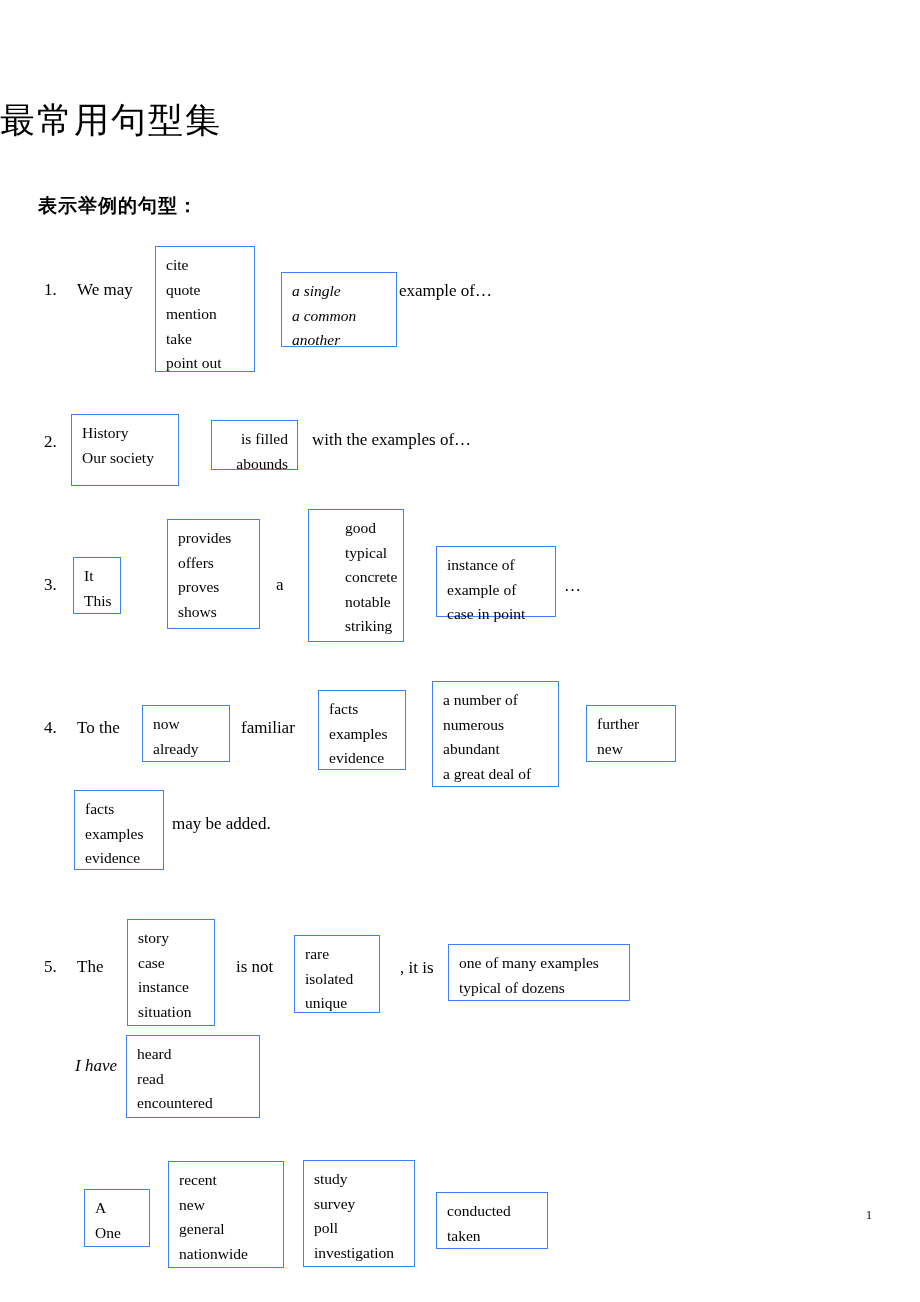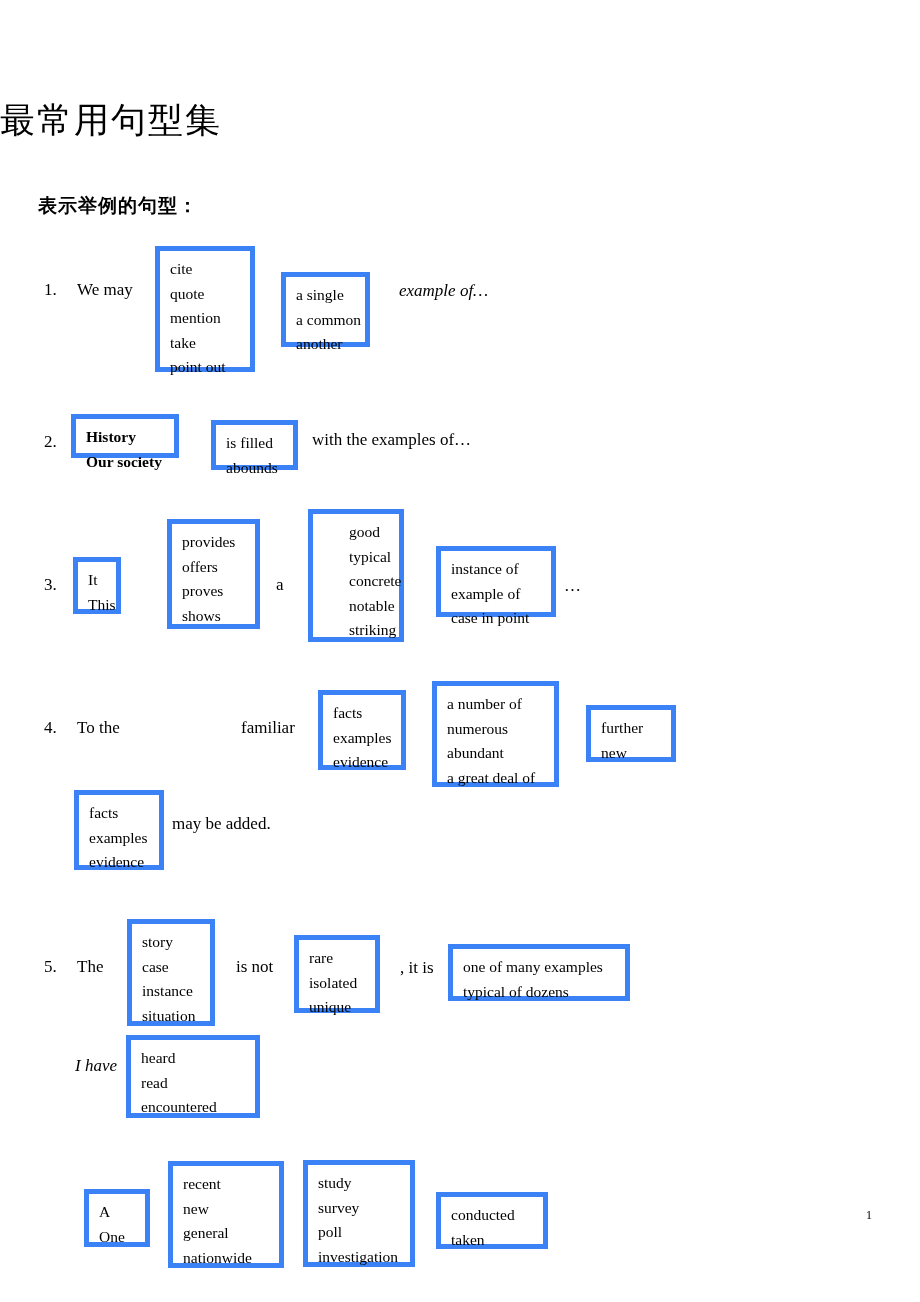--- a/index.html
+++ b/index.html
@@ -47,21 +47,21 @@
     line-height: 22px;
   }
   .plain {
     font-size: 17px;
     line-height: 22px;
     white-space: nowrap;
   }
 
   
   .box {
-    border: 5px solid #3b82f6;
+    border: 1px solid #3b82f6;
     background: #ffffff;
     box-sizing: border-box;
     padding: 6px 9px 6px 10px;
   }
   .box .opt {
     font-size: 15.5px;
     line-height: 24.5px;
     white-space: nowrap;
   }
 
@@ -86,36 +86,36 @@
   <div class="abs plain" style="left:77px; top:279px;">We may</div>
 
   <div class="abs box" style="left:155px; top:246px; width:100px; height:126px;">
     <div class="opt">cite</div>
     <div class="opt">quote</div>
     <div class="opt">mention</div>
     <div class="opt">take</div>
     <div class="opt">point out</div>
   </div>
 
-  <div class="abs box" style="left:281px; top:272px; width:89px; height:75px;">
+  <div class="abs box" style="left:281px; top:272px; width:116px; height:75px;font-style:italic;">
     <div class="opt">a single</div>
     <div class="opt">a common</div>
     <div class="opt">another</div>
   </div>
 
-  <div class="abs plain" style="left:399px; top:280px;font-style:italic;">example of…</div>
+  <div class="abs plain" style="left:399px; top:280px;">example of…</div>
 
   <div class="abs item-num" style="left:44px; top:431px;">2.</div>
 
-  <div class="abs box" style="left:71px; top:414px; width:108px; height:44px;font-weight:bold;">
+  <div class="abs box" style="left:71px; top:414px; width:108px; height:72px;">
     <div class="opt">History</div>
     <div class="opt">Our society</div>
   </div>
 
-  <div class="abs box" style="left:211px; top:420px; width:87px; height:50px;">
+  <div class="abs box" style="left:211px; top:420px; width:87px; height:50px;text-align:right;">
     <div class="opt">is filled</div>
     <div class="opt">abounds</div>
   </div>
 
   <div class="abs plain" style="left:312px; top:429px;">with the examples of…</div>
 
   <div class="abs item-num" style="left:44px; top:574px;">3.</div>
 
   <div class="abs box" style="left:73px; top:557px; width:48px; height:57px;">
     <div class="opt">It</div>
@@ -143,20 +143,24 @@
     <div class="opt">instance of</div>
     <div class="opt">example of</div>
     <div class="opt">case in point</div>
   </div>
 
   <div class="abs plain" style="left:564px; top:575px;">…</div>
 
   <div class="abs item-num" style="left:44px; top:717px;">4.</div>
   <div class="abs plain" style="left:77px; top:717px;">To the</div>
 
+  <div class="abs box" style="left:142px; top:705px; width:88px; height:57px;">
+    <div class="opt">now</div>
+    <div class="opt">already</div>
+  </div>
 
   <div class="abs plain" style="left:241px; top:717px;">familiar</div>
 
   <div class="abs box" style="left:318px; top:690px; width:88px; height:80px;">
     <div class="opt">facts</div>
     <div class="opt">examples</div>
     <div class="opt">evidence</div>
   </div>
 
   <div class="abs box" style="left:432px; top:681px; width:127px; height:106px;">

